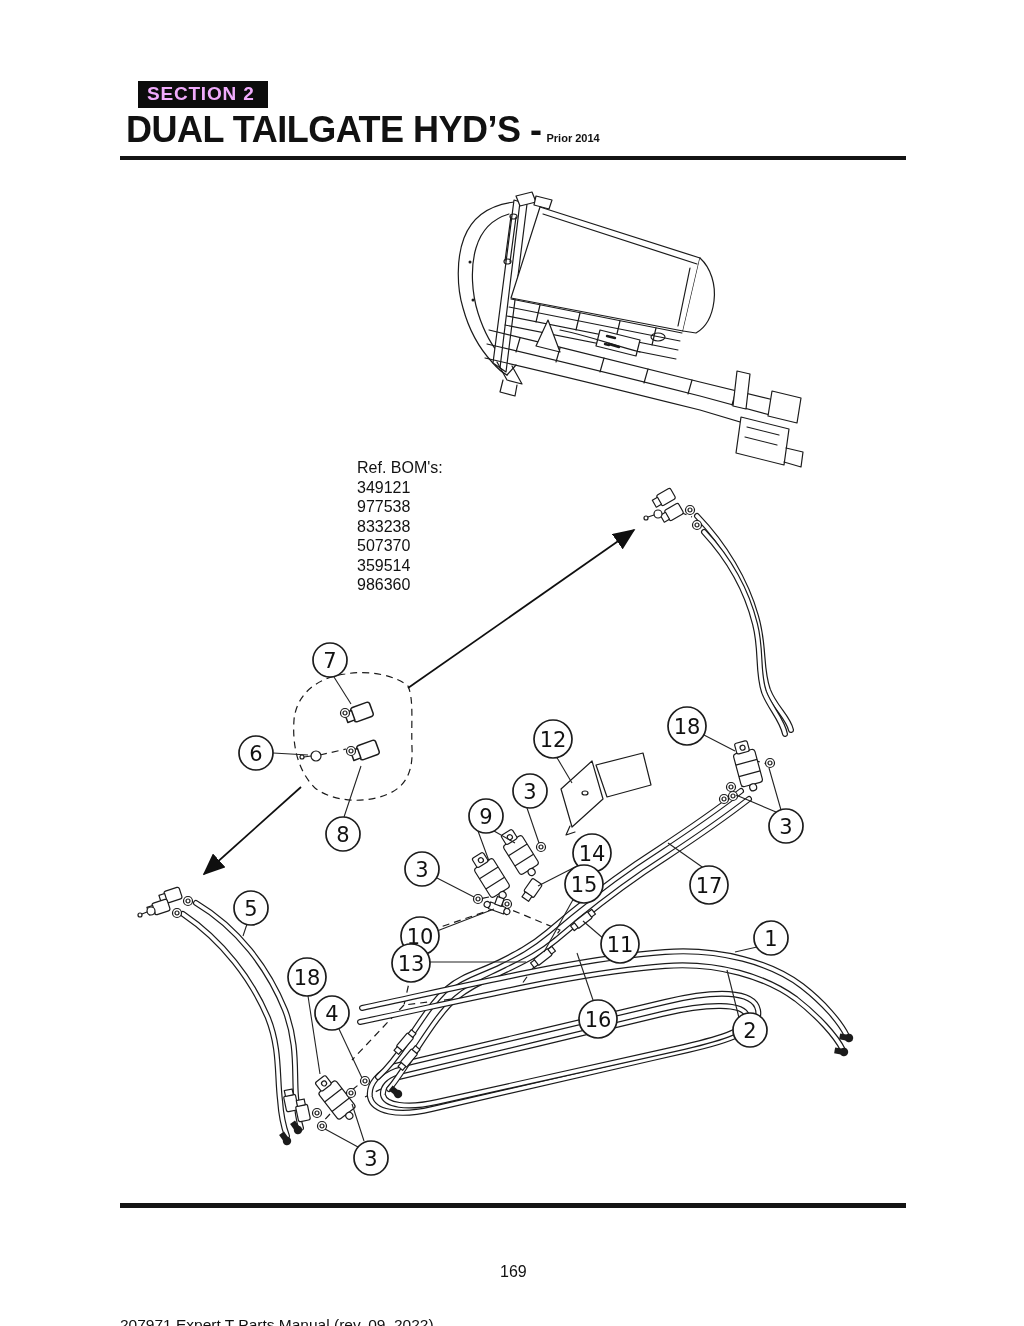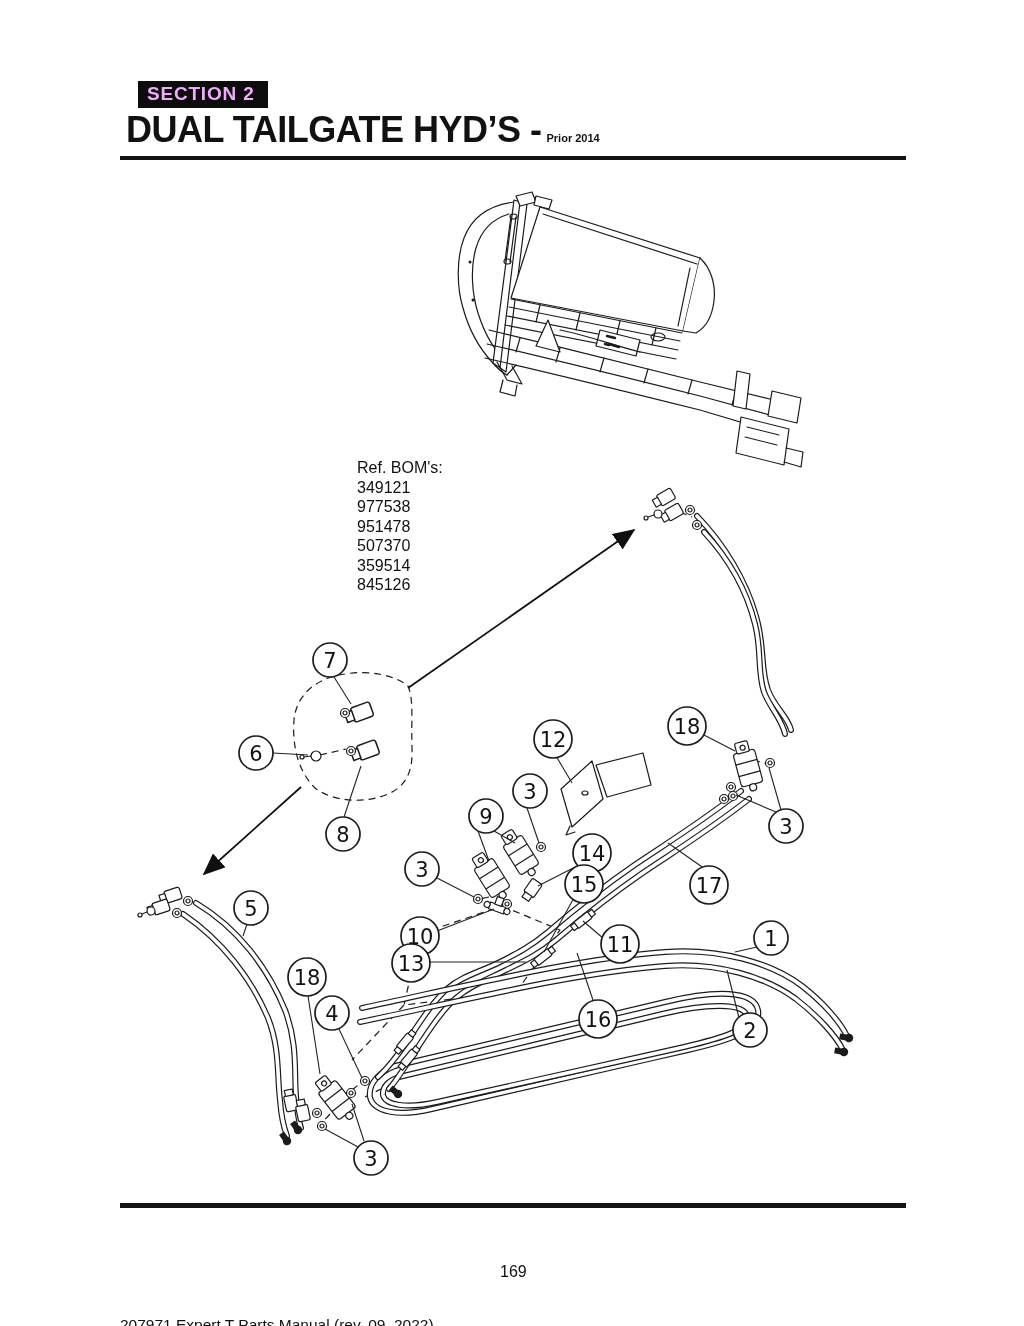--- a/index.html
+++ b/index.html
@@ -37,24 +37,24 @@
   <div class="title-row">
     <span class="title">DUAL TAILGATE HYD’S -</span><span class="subtitle">Prior 2014</span>
   </div>
   <div class="rule-top"></div>
 
   <div class="bom">
     <div>Ref. BOM's:</div>
     <div id="bom-items">
         <div>349121</div>
         <div>977538</div>
-        <div>951478</div>
+        <div>833238</div>
         <div>507370</div>
         <div>359514</div>
-        <div>845126</div>
+        <div>986360</div>
       </div>
   </div>
 
   <svg class="diagram" width="1024" height="1326" viewBox="0 0 1024 1326">
     <defs>
       <marker id="arr" markerWidth="13" markerHeight="11" refX="12" refY="5.5" orient="auto">
         <path d="M0,0 L13,5.5 L0,11 Z" fill="#0f0f0f"></path>
       </marker>
       <g id="nut">
           <circle r="4.5"></circle>

